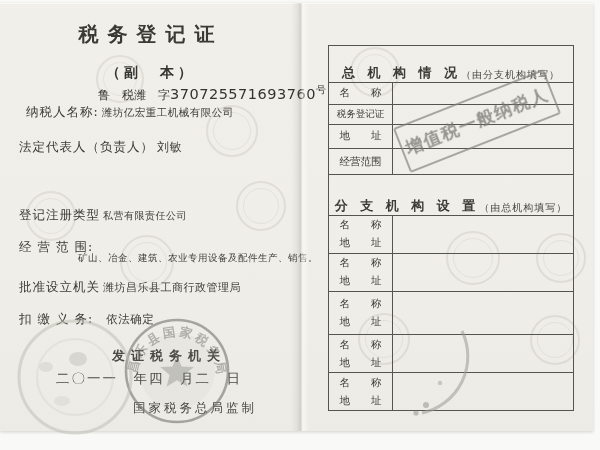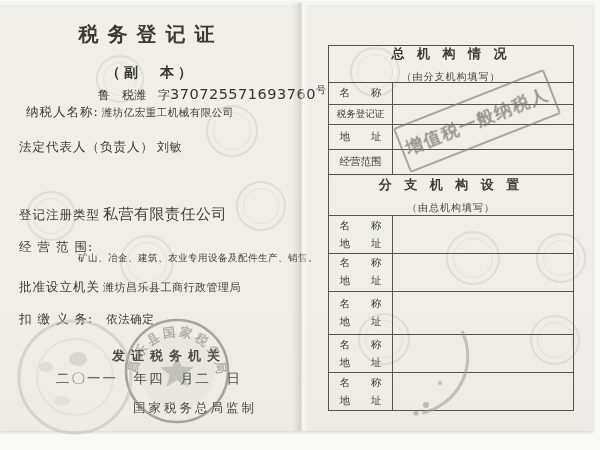--- a/index.html
+++ b/index.html
@@ -42,21 +42,21 @@
   #f-madeby{left:96px;top:397px;font-size:12.5px;letter-spacing:3px;color:#4a4a44;margin-left:37px;}
   .val-inline{margin-left:3px;}
   
   .tbl{
     position:absolute;left:328px;top:42px;width:246px;height:366px;
     border:1.5px solid #55544e;box-sizing:border-box;
     display:flex;flex-direction:column;
   }
   .trow{display:flex;box-sizing:border-box;border-top:1px solid #55544e;}
   .trow:first-child{border-top:none;}
-  .thead{flex-direction:column;align-items:center;justify-content:center;}
+  .thead{flex-direction:row;align-items:flex-end;justify-content:center;}
   .thead .h1{font-size:13px;font-weight:bold;letter-spacing:4px;color:#3c3c37;}
   .thead .h2{font-size:10px;letter-spacing:1px;margin-top:7px;color:#45453f;}
   .lcell{width:64px;box-sizing:border-box;border-right:1px solid #55544e;
          display:flex;align-items:center;justify-content:center;font-size:10.5px;color:#3d3d38;}
   .lcell.small{font-size:9.5px;letter-spacing:0;}
   .lcell.pair{flex-direction:column;justify-content:center;gap:4px;}
   .vcell{flex:1;}
   
   .stamp{filter:blur(.4px);}
   .vat{
@@ -95,21 +95,21 @@
   <div class="abs" id="f-taxpayer">
     <span class="lbl">纳税人名称:</span><span class="val val-inline">潍坊亿宏重工机械有限公司</span>
   </div>
 
   <div class="abs" id="f-legal">
     <span class="lbl">法定代表人（负责人）</span><span class="val val-inline" style="font-size:12px;">刘敏</span>
   </div>
 
 
   <div class="abs" id="f-regtype">
-    <span class="lbl">登记注册类型</span><span class="val val-inline" style="font-size:15px;text-align:center;">私营有限责任公司</span>
+    <span class="lbl">登记注册类型</span><span class="val val-inline" style="font-size:10px;text-align:center;">私营有限责任公司</span>
   </div>
 
   <div class="abs lbl" id="f-scope-l">经 营 范 围:</div>
   <div class="abs val" id="f-scope-v">矿山、冶金、建筑、农业专用设备及配件生产、销售。</div>
 
   <div class="abs" id="f-approval">
     <span class="lbl">批准设立机关</span><span class="val val-inline" style="font-size:11px;">潍坊昌乐县工商行政管理局</span>
   </div>
 
   <div class="abs" id="f-withhold">

